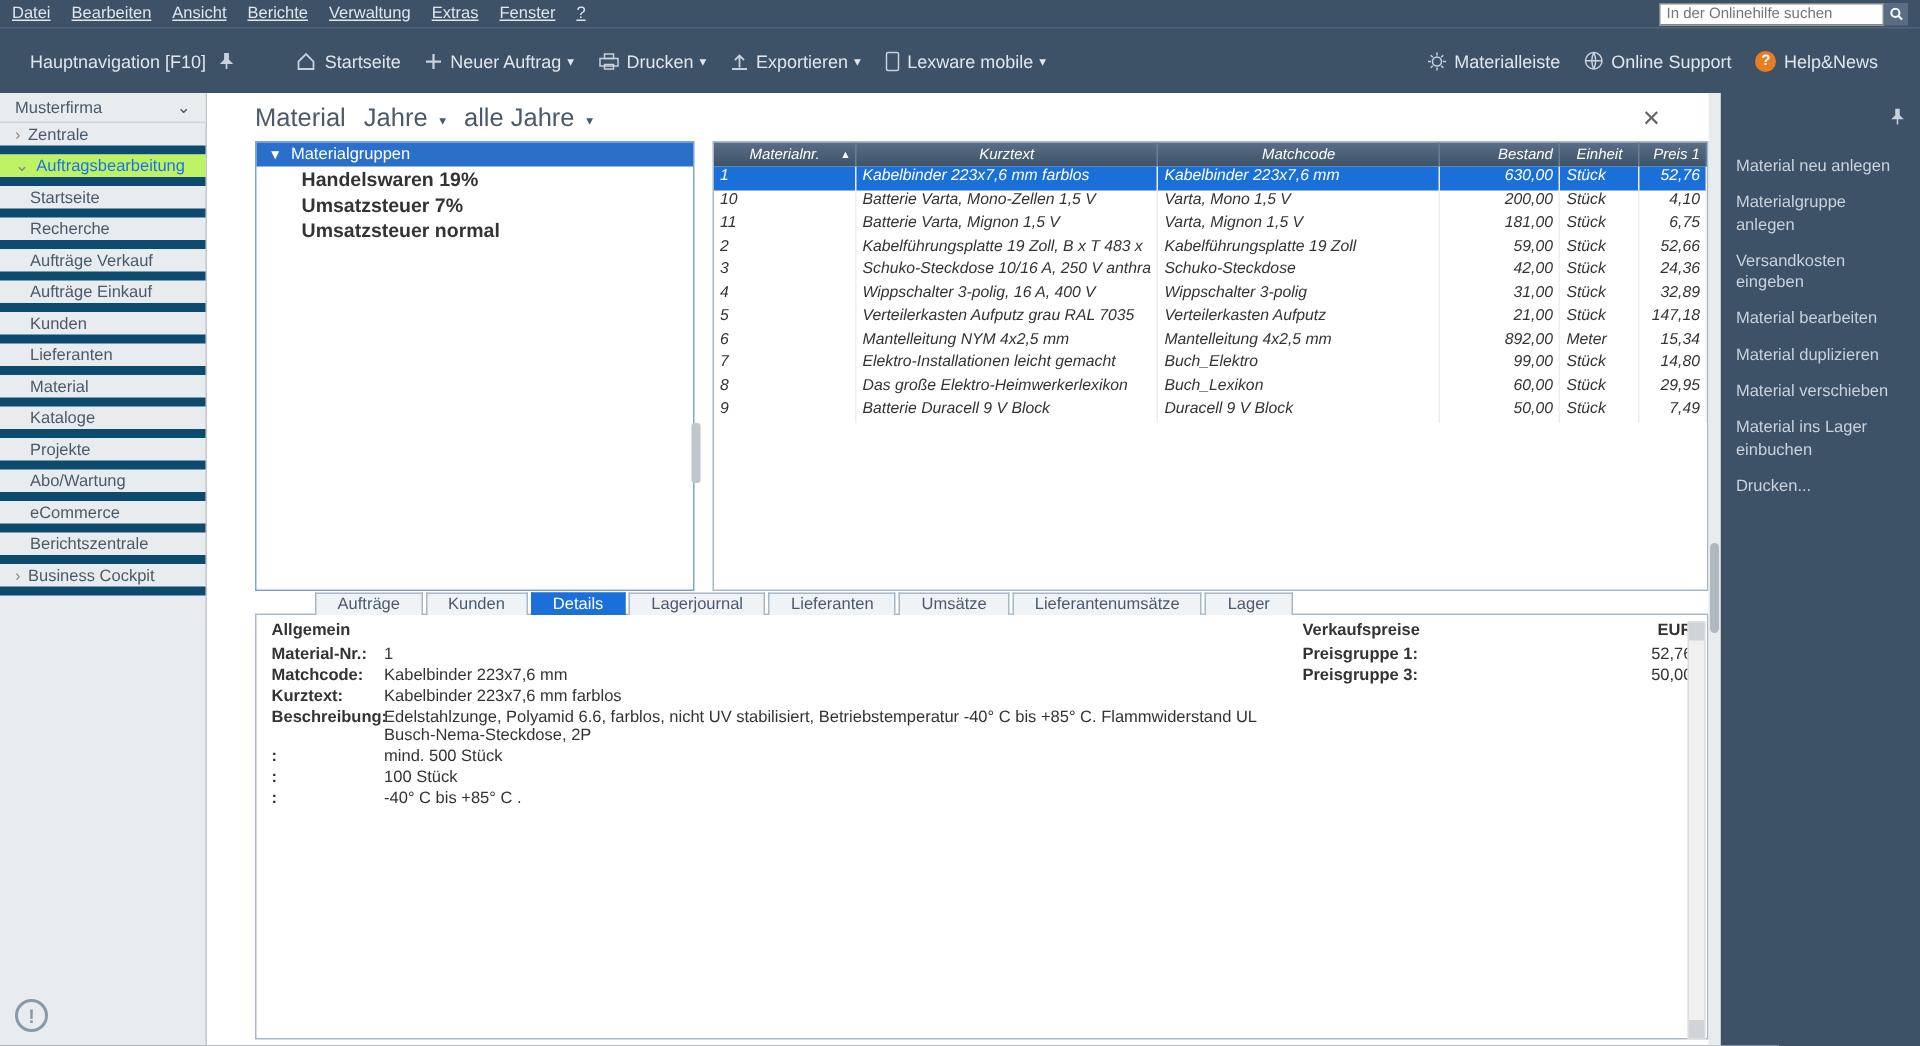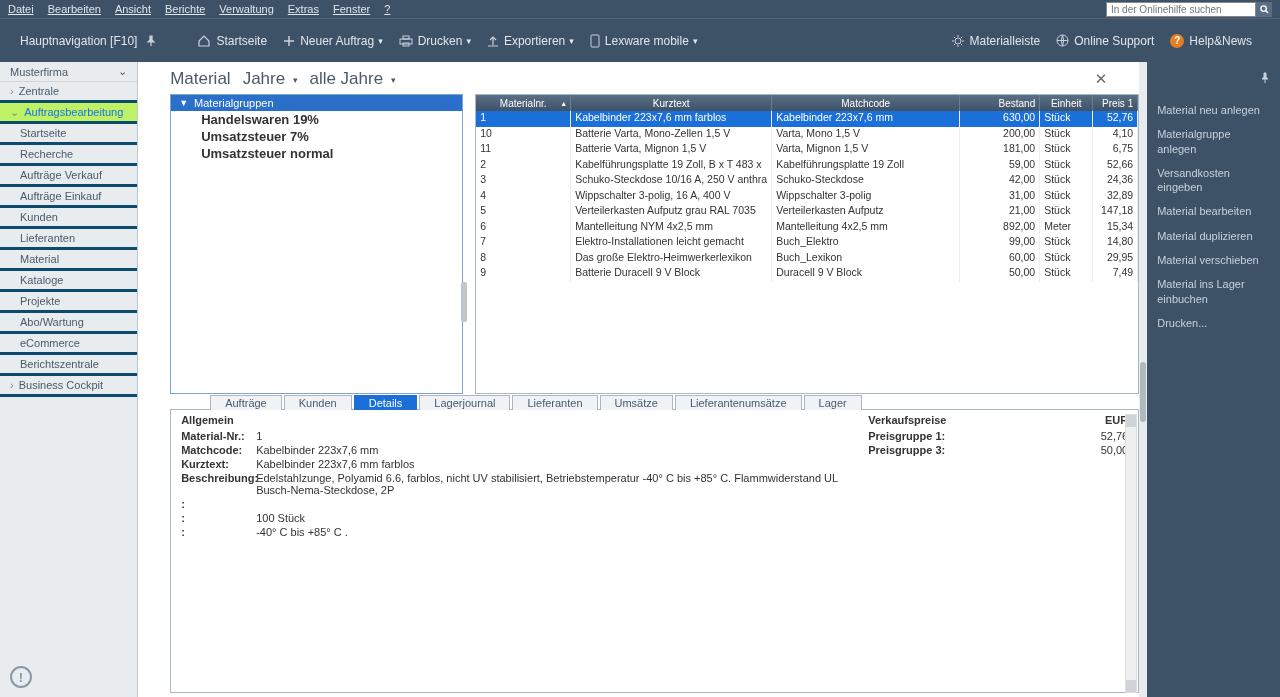--- a/index.html
+++ b/index.html
@@ -16,41 +16,41 @@
 .toolbar .tool-btn { display: flex; align-items: center; margin: 0 8px; cursor: pointer; font-size: 12px; color: #e0e6ec; }
 .toolbar .tool-btn svg { margin-right: 5px; }
 .toolbar .right-tools { margin-left: auto; display: flex; align-items: center; }
 .toolbar .caret { margin-left: 4px; font-size: 9px; }
 .help-badge { width: 14px; height: 14px; border-radius: 50%; background: #e67e22; color: #fff; display: inline-flex; align-items: center; justify-content: center; font-size: 10px; font-weight: bold; margin-right: 5px; }
 
 .main { display: flex; height: 635px; }
 .sidebar { width: 153px; background: #e8ecef; border-right: 1px solid #c0c6cc; display: flex; flex-direction: column; }
 .sidebar-header { height: 20px; background: #e8ecef; display: flex; align-items: center; padding: 0 10px; color: #4a5a6a; font-size: 11px; border-bottom: 1px solid #d0d6dc; }
 .sidebar-header .chev { margin-left: auto; }
-.sidebar-item { height: 21px; display: flex; align-items: center; padding: 0 10px 0 20px; font-size: 11px; color: #4a5a6a; cursor: pointer; border-bottom: 3px solid #0c4a6e; }
+.sidebar-item { height: 21px; display: flex; align-items: center; padding: 0 10px 0 20px; font-size: 11px; color: #4a5a6a; cursor: pointer; border-bottom: 6px solid #0c4a6e; }
 .sidebar-item.parent { padding-left: 10px; }
 .sidebar-item.parent::before { content: "›"; margin-right: 5px; color: #888; font-size: 11px; }
 .sidebar-item.expanded::before { content: "⌄"; }
 .sidebar-item.active { background: #bef264; color: #1a73e8; }
 .sidebar-footer { margin-top: auto; height: 40px; display: flex; align-items: center; padding-left: 10px; }
 .alert-circle { width: 22px; height: 22px; border: 2px solid #8a99a8; border-radius: 50%; display: flex; align-items: center; justify-content: center; color: #8a99a8; font-weight: bold; font-size: 13px; }
 
 .content { flex: 1; background: #fff; display: flex; flex-direction: column; position: relative; }
 .content-header { height: 28px; display: flex; align-items: center; padding: 6px 32px 0; font-size: 17px; color: #4a5a6a; }
 .content-header .crumb-sep { margin: 0 6px; }
 .content-header .dd { font-size: 9px; margin-left: 3px; position: relative; top: -1px; }
 .content-header .close-x { margin-left: auto; font-size: 15px; color: #666; cursor: pointer; padding-right: 8px;}
 
 .panels { display: flex; padding: 4px 8px 0 32px; height: 304px; }
 .tree-panel { width: 293px; border: 1px solid #7ea3cc; background: #fff; }
 .tree-header { background: #2a6fc9; color: #fff; height: 16px; display: flex; align-items: center; padding: 0 8px; font-size: 11px; }
 .tree-header .tri { margin-right: 6px; font-size: 9px; }
 .tree-item { padding: 1px 8px 1px 30px; font-size: 13px; color: #333; cursor: pointer; font-weight: bold; }
 
-.grid-panel { flex: 1; margin-left: 12px; border: 1px solid #aab8c6; position: relative; }
+.grid-panel { flex: 1; margin-left: 12px; border: 1px solid #aab8c6; position: relative; font-style: italic; }
 .grid-head { display: flex; background: linear-gradient(#5a6e85, #3d5167); color: #fff; height: 16px; }
 .grid-head .gh { border-right: 1px solid #6a7e95; display: flex; align-items: center; justify-content: center; font-size: 10px; position: relative; }
 .grid-head .gh.sort::after { content: "▲"; font-size: 7px; position: absolute; right: 3px; }
 .col-nr { width: 95px; } .col-kt { flex: 1; } .col-mc { width: 188px; } .col-be { width: 80px; text-align: right; justify-content: flex-end !important; padding-right: 4px;} .col-ei { width: 53px; } .col-pr { width: 45px; text-align: right; justify-content: flex-end !important; padding-right: 4px;}
 .grid-body .gr { display: flex; height: 15.5px; font-size: 10.5px; }
 .grid-body .gr.sel { background: #1a6fd8; color: #fff; }
 .grid-body .gr .gc { border-right: 1px solid #eee; padding: 0 4px; overflow: hidden; white-space: nowrap; }
 .gc.col-nr { padding-left: 2px; } .gc.col-be, .gc.col-pr { text-align: right; }
 
 .splitter-handle { position: absolute; left: 323px; top: 220px; width: 6px; height: 40px; background: #c0c6cc; border-radius: 2px; }
@@ -350,20 +350,21 @@
                 <div class="det-row">
                   <div class="dl">Kurztext:</div>
                   <div class="dv">Kabelbinder 223x7,6 mm farblos</div>
                 </div>
                 <div class="det-row">
                   <div class="dl">Beschreibung:</div>
                   <div class="dv">Edelstahlzunge, Polyamid 6.6, farblos, nicht UV stabilisiert, Betriebstemperatur -40° C bis +85° C. Flammwiderstand UL Busch-Nema-Steckdose, 2P</div>
                 </div>
                 <div class="det-row">
                   <div class="dl">:</div>
+                  <div class="dv">mind. 500 Stück</div>
                 </div>
                 <div class="det-row">
                   <div class="dl">:</div>
                   <div class="dv">100 Stück</div>
                 </div>
                 <div class="det-row">
                   <div class="dl">:</div>
                   <div class="dv">-40° C bis +85° C .</div>
                 </div>
               </div>

